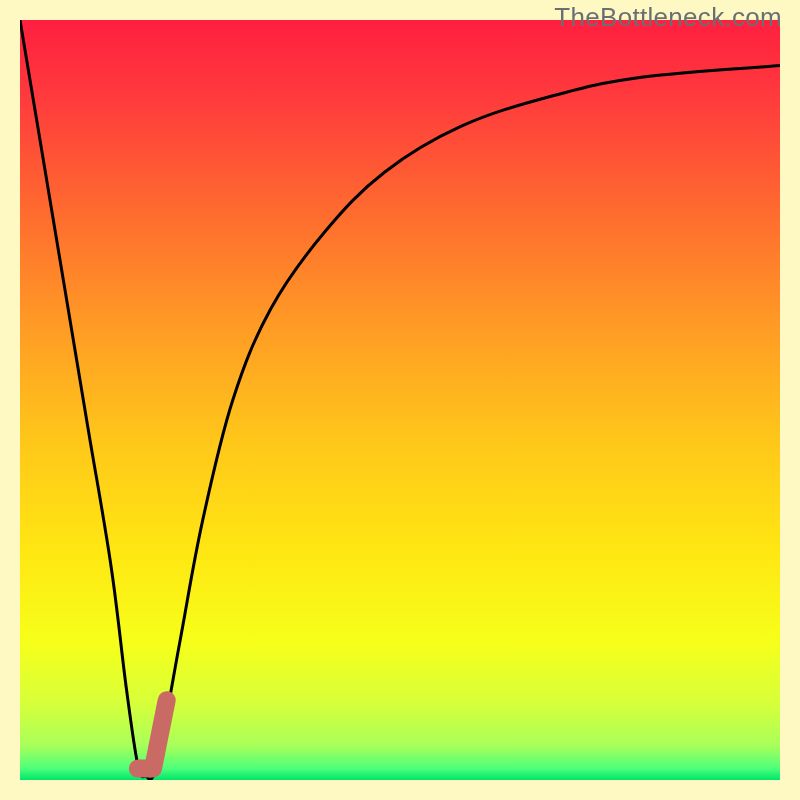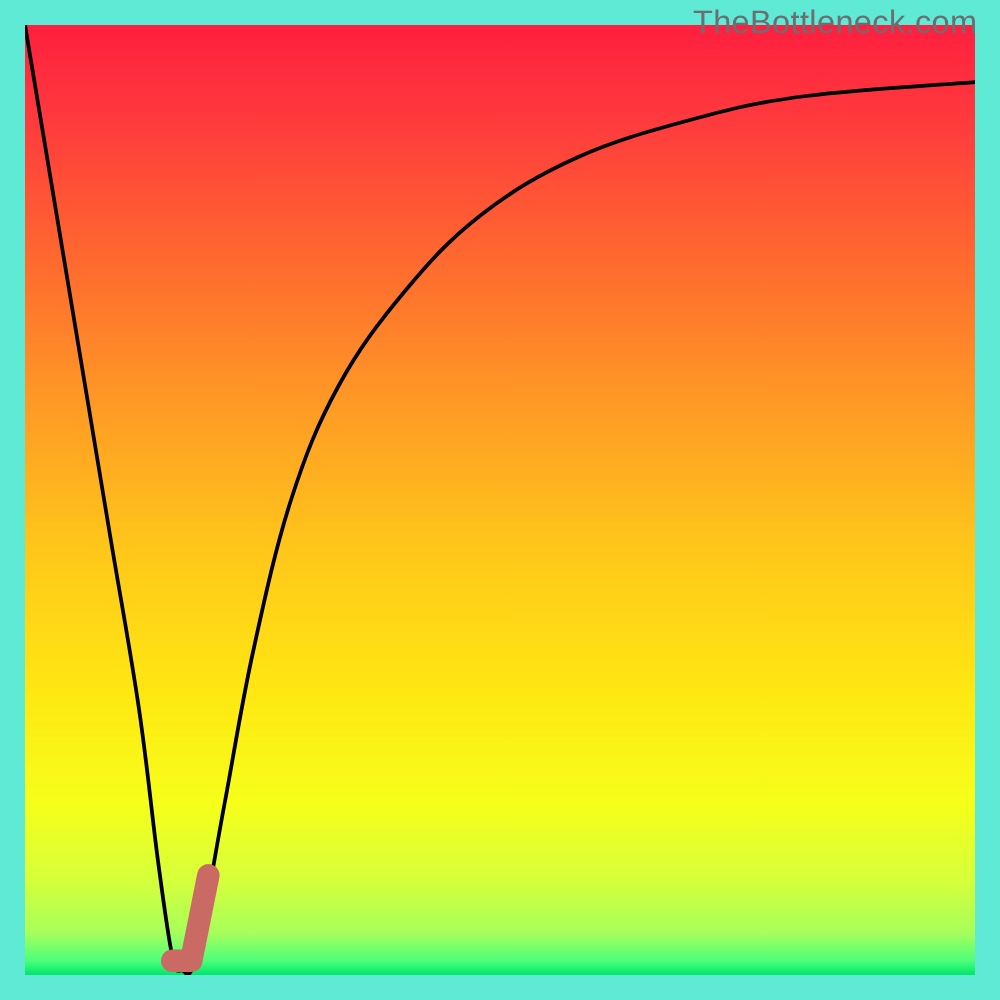--- a/index.html
+++ b/index.html
@@ -8,21 +8,21 @@
     width: 800px;
     height: 800px;
     background: #000;
     overflow: hidden;
     font-family: Arial, Helvetica, sans-serif;
   }
   .frame {
     position: relative;
     width: 800px;
     height: 800px;
-    background: #5eead4;
+    background: #fef9c3;
   }
   .plot-area {
     position: absolute;
     left: 20px;
     top: 20px;
     width: 760px;
     height: 760px;
     overflow: hidden;
   }
   .gradient {

